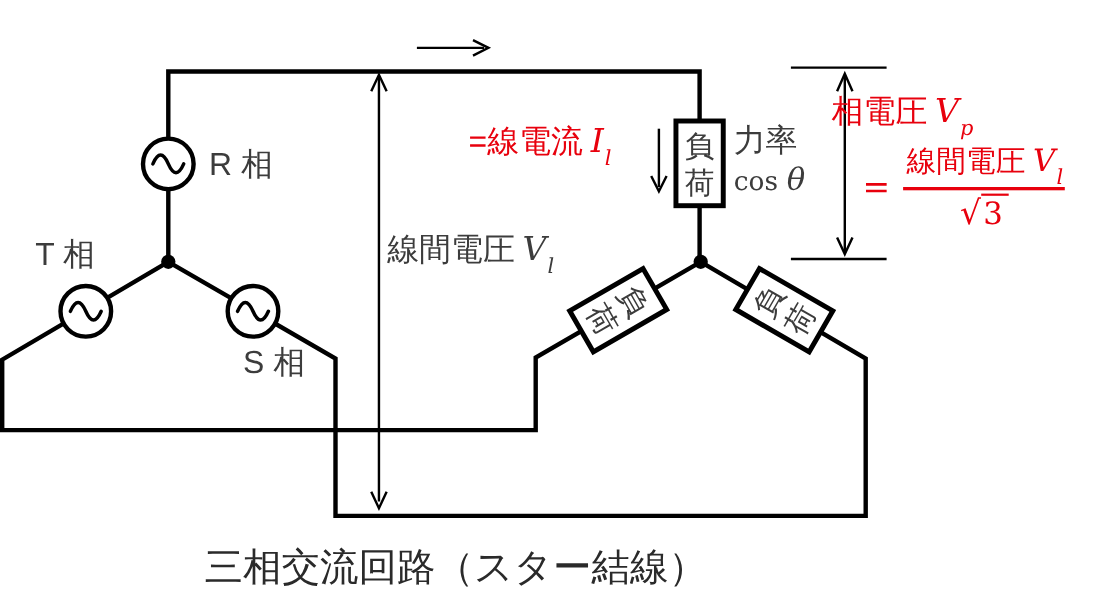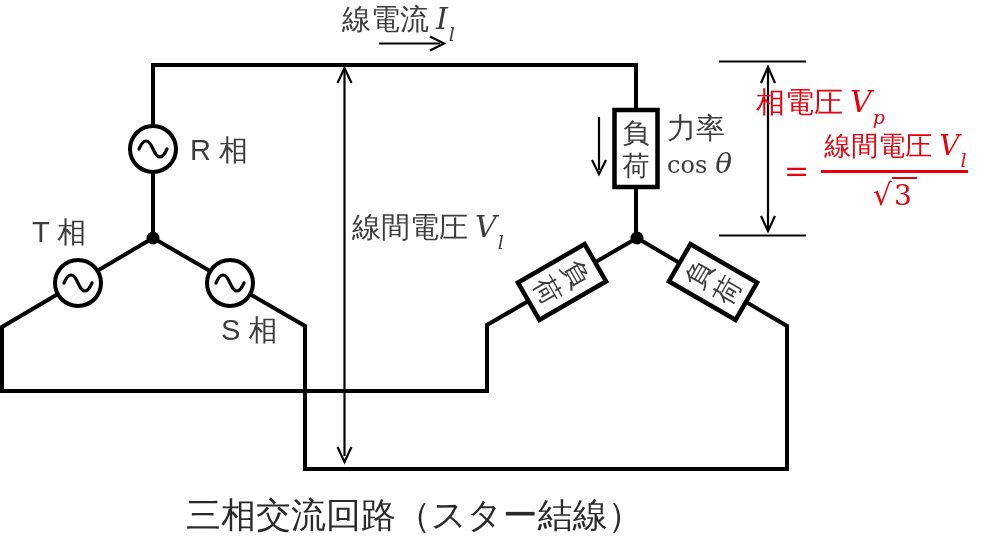--- a/index.html
+++ b/index.html
@@ -90,33 +90,31 @@
       <path d="M592,160 L599,174 L606,160"></path>
 
       <path d="M719,61.5 H806"></path>
       <path d="M719,235.5 H806"></path>
       <path d="M768,69 V229"></path>
       <path d="M761,83 L768,67 L775,83"></path>
       <path d="M761,216 L768,231 L775,216"></path>
     </g>
   </svg>
 
-  <div class="lbl" style="left:342px;top:1px;">
-    <span>線電流</span><span class="m ml"><span>I</span><sub>l</sub></span>
-  </div>
 
   <div class="lbl" style="left:190px;top:133px;">R 相</div>
   <div class="lbl" style="left:32px;top:215px;">T 相</div>
   <div class="lbl" style="left:197px;top:313px;margin-left:24px;">S 相</div>
 
   <div class="lbl" style="left:352px;top:209px;">
     <span>線間電圧</span><span class="m ml"><span>V</span><sub>l</sub></span>
   </div>
 
   <div class="lbl red two-line" style="left:426px;top:110px;">
+    <div><span>=</span><span>線電流</span><span class="m ml"><span>I</span><sub>l</sub></span></div>
   </div>
 
   <div class="lbl pf-line" style="left:667px;top:111px;">
     <div>力率</div>
     <div><span class="fn">cos</span><span class="theta">θ</span></div>
   </div>
 
   <div class="lbl red" style="left:756px;top:84px;">
     <span>相電圧</span><span class="m ml"><span>V</span><sub>p</sub></span>
   </div>

